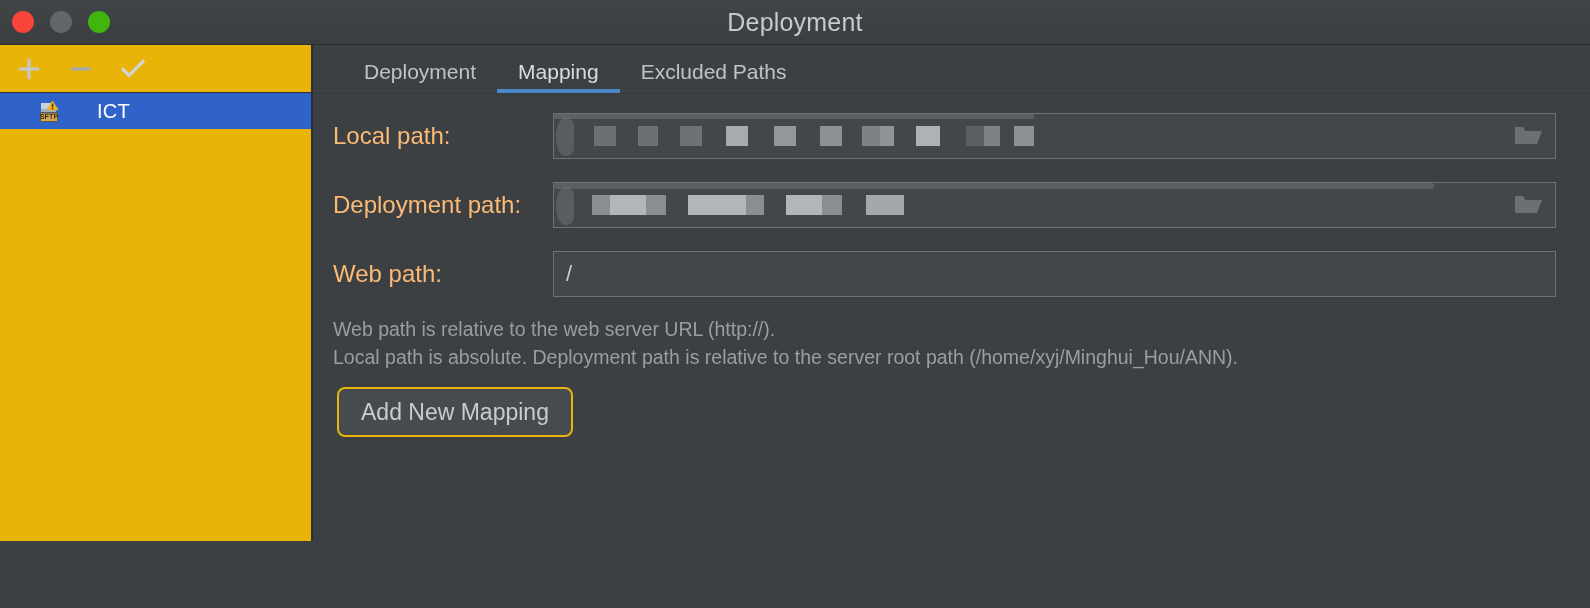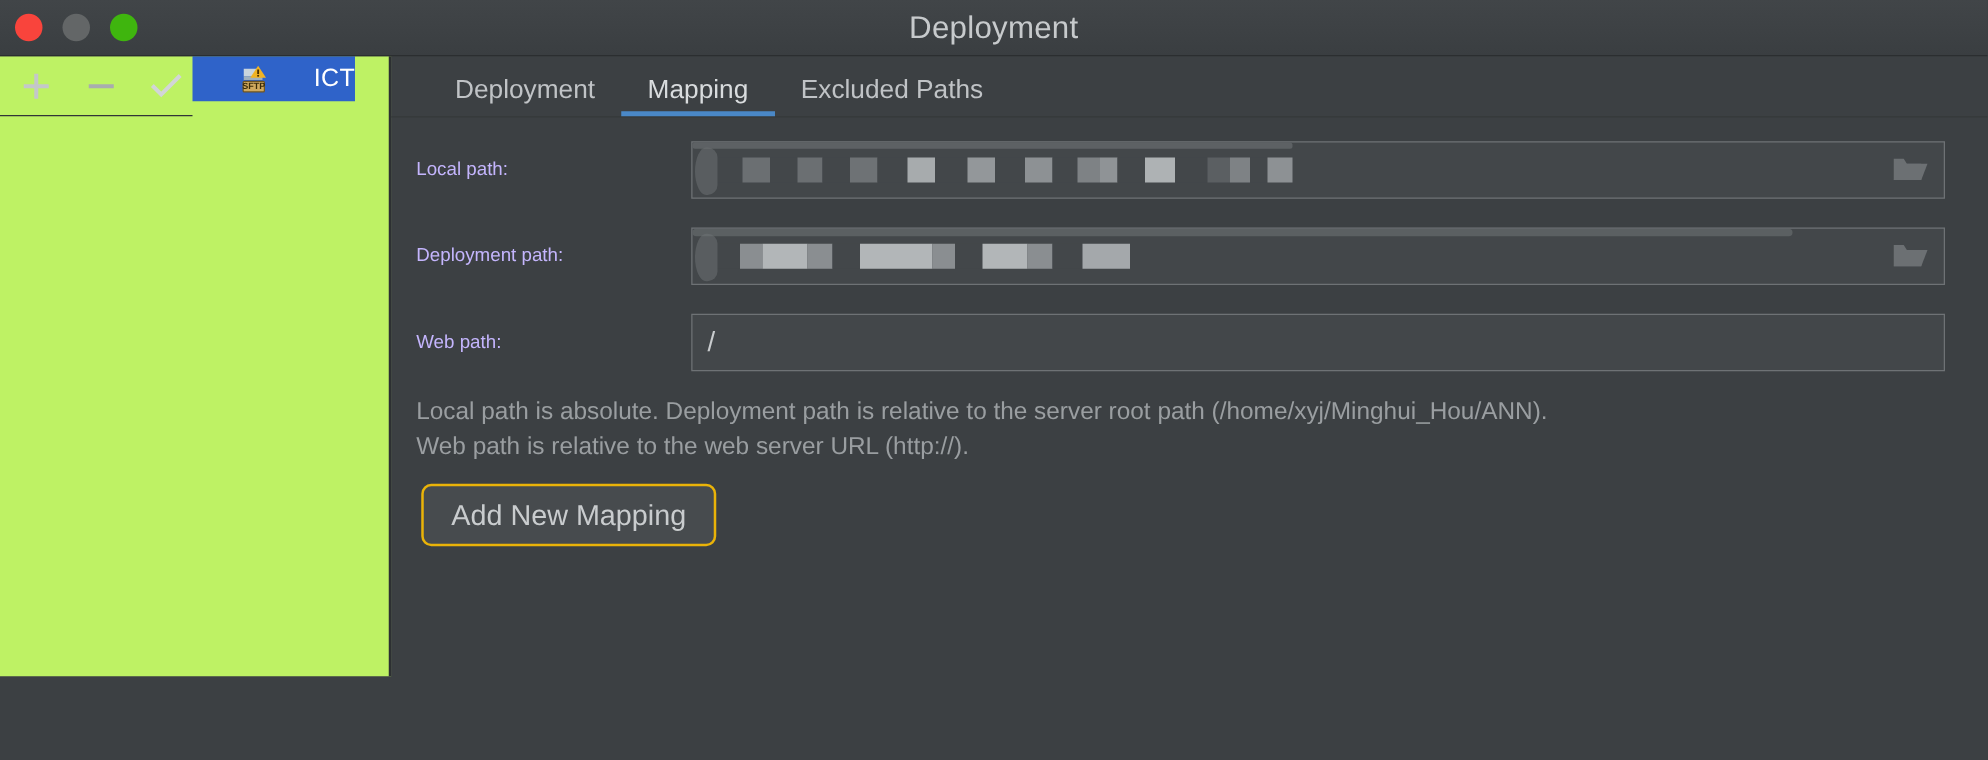--- a/index.html
+++ b/index.html
@@ -68,24 +68,24 @@
   .body {
     flex: 1 1 auto;
     display: flex;
     min-height: 0;
   }
 
   
   .sidebar {
     width: 311px;
     flex: 0 0 311px;
-    background: #bef264;
+    background: #eab308;
     border-right: 2px solid #2d3032;
     display: flex;
-    flex-direction: row;
+    flex-direction: column;
   }
   .sidebar-toolbar {
     height: 47px;
     flex: 0 0 47px;
     display: flex;
     align-items: center;
     padding-left: 8px;
     gap: 10px;
     border-bottom: 1px solid #303437;
   }
@@ -173,22 +173,22 @@
 
   .form-row {
     display: flex;
     align-items: center;
     height: 47px;
     margin-bottom: 22px;
   }
   .form-label {
     width: 230px;
     flex: 0 0 230px;
-    font-size: 15px;
-    color: #c4b5fd;
+    font-size: 24px;
+    color: #fdba74;
     padding-left: 10px;
     box-sizing: border-box;
     white-space: nowrap;
   }
   .field-wrap {
     position: relative;
     flex: 1 1 auto;
     height: 46px;
     border: 1px solid #6e7275;
     background: #43474a;
@@ -405,22 +405,22 @@
         </div>
 
         <div class="form-row">
           <div class="form-label">Web path:</div>
           <div class="field-wrap">
             <span class="field-text">/</span>
           </div>
         </div>
 
         <div class="hint">
+          <div>Web path is relative to the web server URL (http://).</div>
           <div>Local path is absolute. Deployment path is relative to the server root path (/home/xyj/Minghui_Hou/ANN).</div>
-          <div>Web path is relative to the web server URL (http://).</div>
         </div>
 
         <div class="btn-row">
           <span class="add-btn">Add New Mapping</span>
         </div>
 
       </div>
     </div>
   </div>
 </div>

